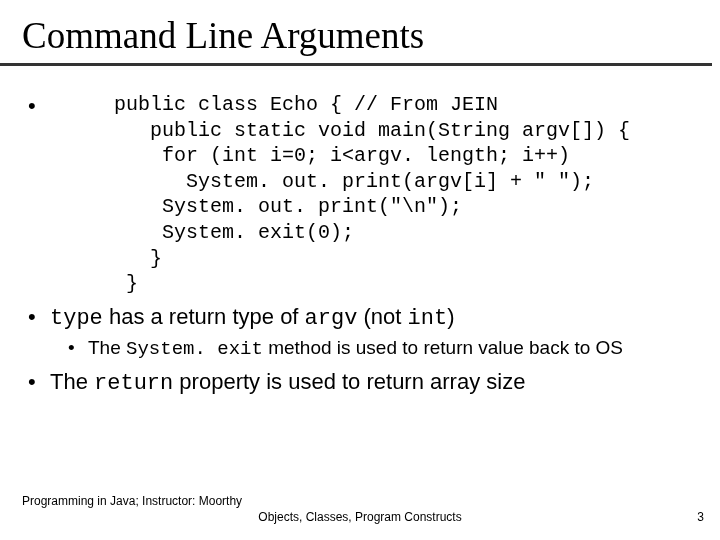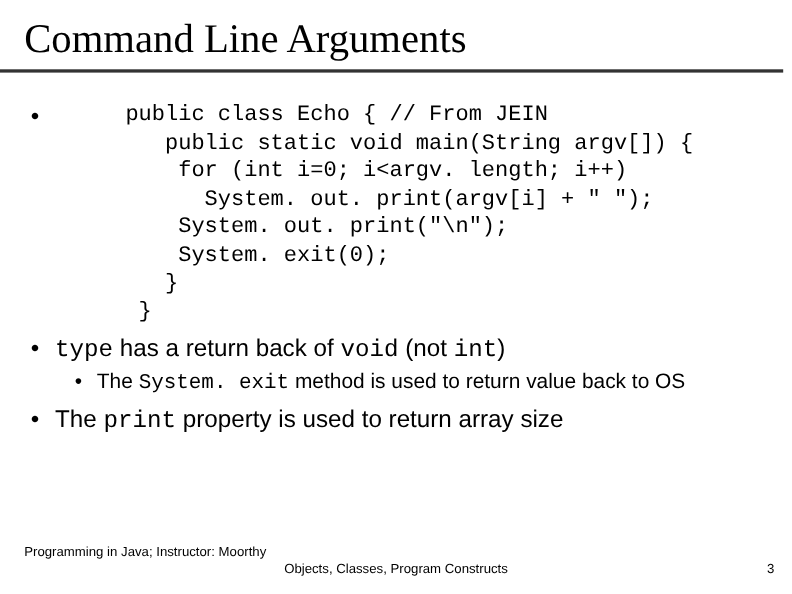--- a/index.html
+++ b/index.html
@@ -34,29 +34,29 @@
         <div class="codeblock">public class Echo { // From JEIN
    public static void main(String argv[]) {
     for (int i=0; i&lt;argv. length; i++)
       System. out. print(argv[i] + " ");
     System. out. print("\n");
     System. exit(0);
    }
  }</div>
       </li>
       <li>
-        <span class="mono">type</span><span> has a return back of </span><span class="mono">void</span><span> (not </span><span class="mono">int</span><span>)</span>
+        <span class="mono">type</span><span> has a return type of </span><span class="mono">argv</span><span> (not </span><span class="mono">int</span><span>)</span>
         <ul class="lvl2">
           <li>
             <span>The </span><span class="mono">System. exit</span><span> method is used to return value back to OS</span>
           </li>
         </ul>
       </li>
       <li>
-        <span>The </span><span class="mono">print</span><span>  property is used to return array size</span>
+        <span>The </span><span class="mono">return</span><span>  property is used to return array size</span>
       </li>
     </ul>
   </div>
 
   <div class="footer">
     <div class="fl">Programming in Java; Instructor: Moorthy</div>
     <div class="fc">Objects, Classes, Program Constructs</div>
     <div class="fr">3</div>
   </div>
 </div>

